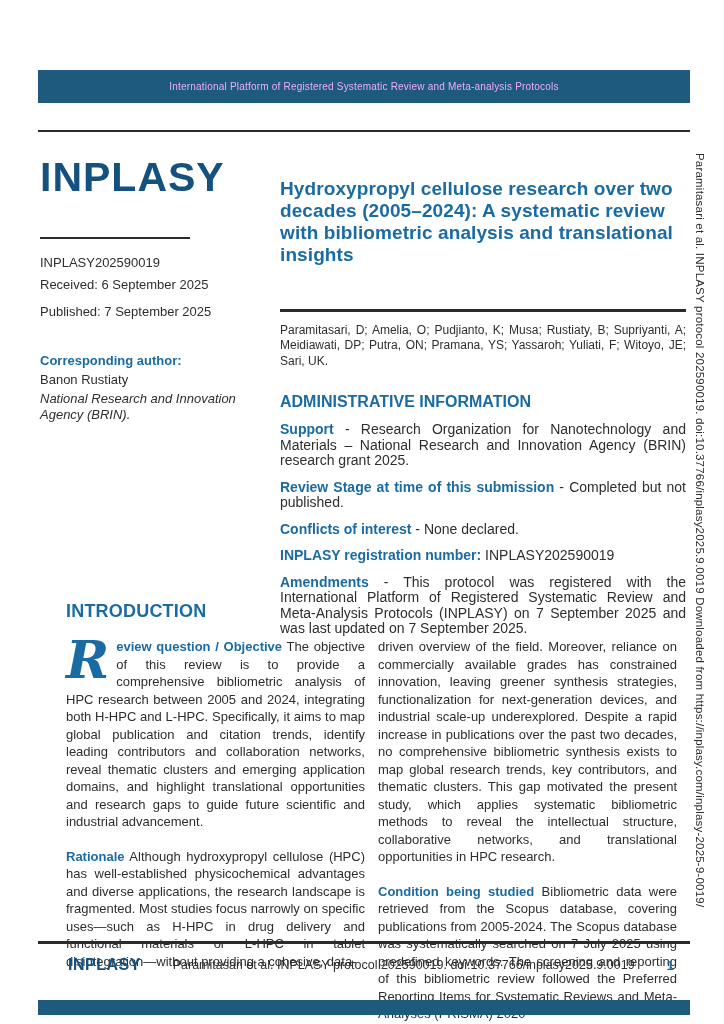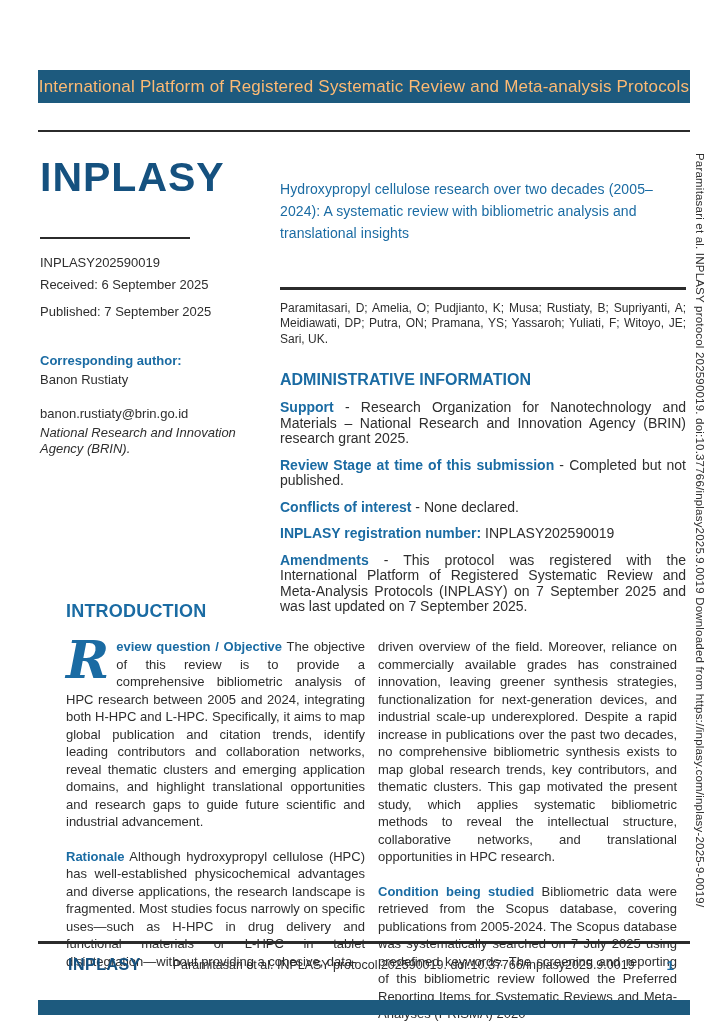--- a/index.html
+++ b/index.html
@@ -16,40 +16,40 @@
     width:724px;height:1024px;
     background:#ffffff;
     margin:0 auto;
     overflow:hidden;
     font-family:"Liberation Sans", sans-serif;
     color:var(--ink);
   }
   .banner{
     position:absolute;left:38px;top:70px;width:652px;height:33px;
     background:var(--banner-bg);
-    color:#fdba74;font-size:17px;letter-spacing:.2px;
+    color:#f0abfc;font-size:10px;letter-spacing:.2px;
     display:flex;align-items:center;justify-content:center;
   }
   .rule-top{position:absolute;left:38px;top:130px;width:652px;height:2px;background:var(--rule);}
   .logo{
     position:absolute;left:40px;top:154px;
     font-size:41px;font-weight:bold;color:var(--logo-blue);letter-spacing:1px;
   }
   .logo-rule{position:absolute;left:40px;top:237px;width:150px;height:2px;background:var(--rule);}
   .left-info{position:absolute;left:40px;top:252px;width:228px;font-size:13px;line-height:22px;}
   .left-info .pub{margin-top:5px;}
   .blue-label{color:var(--accent-blue);font-weight:bold;}
   .corr-label{margin-top:30px;line-height:16px;}
   .corr-name{line-height:16px;margin-top:3px;}
   .email{margin-top:18px;line-height:16px;color:var(--ink);text-decoration:none;display:block;}
   .affil-label{margin-top:17px;line-height:16px;}
   .affil-text{line-height:16px;margin-top:3px;width:205px;font-style:italic;}
   .right-info{position:absolute;left:280px;top:178px;width:406px;}
   .title{
-    font-size:14px;font-weight:normal;color:var(--accent-blue);
+    font-size:19px;font-weight:bold;color:var(--accent-blue);
     line-height:22px;letter-spacing:.1px;
   }
   .title-rule{margin-top:43px;width:406px;height:2.5px;background:var(--rule);}
   .authors{margin-top:11px;font-size:12px;line-height:15.5px;text-align:justify;}
   .admin-heading{margin-top:24px;font-size:16px;font-weight:bold;color:var(--accent-blue);}
   .admin-item{margin-top:11px;font-size:14px;line-height:15.5px;text-align:justify;}
   .body-sec{position:absolute;left:66px;top:601px;width:611px;}
   .intro-heading{font-size:18px;font-weight:bold;color:var(--accent-blue);letter-spacing:.2px;}
   .cols{display:flex;gap:13px;margin-top:16px;}
   .col{width:299px;font-size:13px;line-height:17.5px;text-align:justify;}
@@ -90,21 +90,20 @@
   <div class="logo">INPLASY</div>
   <div class="logo-rule"></div>
 
   <div class="left-info">
     <div>INPLASY202590019</div>
     <div>Received: 6 September 2025</div>
     <div class="pub">Published: 7 September 2025</div>
 
     <div class="blue-label corr-label">Corresponding author:</div>
     <div class="corr-name">Banon Rustiaty</div>
-    <a class="email" href="#">banon.rustiaty@brin.go.id</a>
 
     <div class="affil-text">National Research and Innovation Agency (BRIN).</div>
   </div>
 
   <div class="right-info">
     <h1 class="title">Hydroxypropyl cellulose research over two decades (2005–2024): A systematic review with bibliometric analysis and translational insights</h1>
     <div class="title-rule"></div>
     <p class="authors">Paramitasari, D; Amelia, O; Pudjianto, K; Musa; Rustiaty, B; Supriyanti, A; Meidiawati, DP; Putra, ON; Pramana, YS; Yassaroh; Yuliati, F; Witoyo, JE; Sari, UK.</p>
 
     <h2 class="admin-heading">ADMINISTRATIVE INFORMATION</h2>

